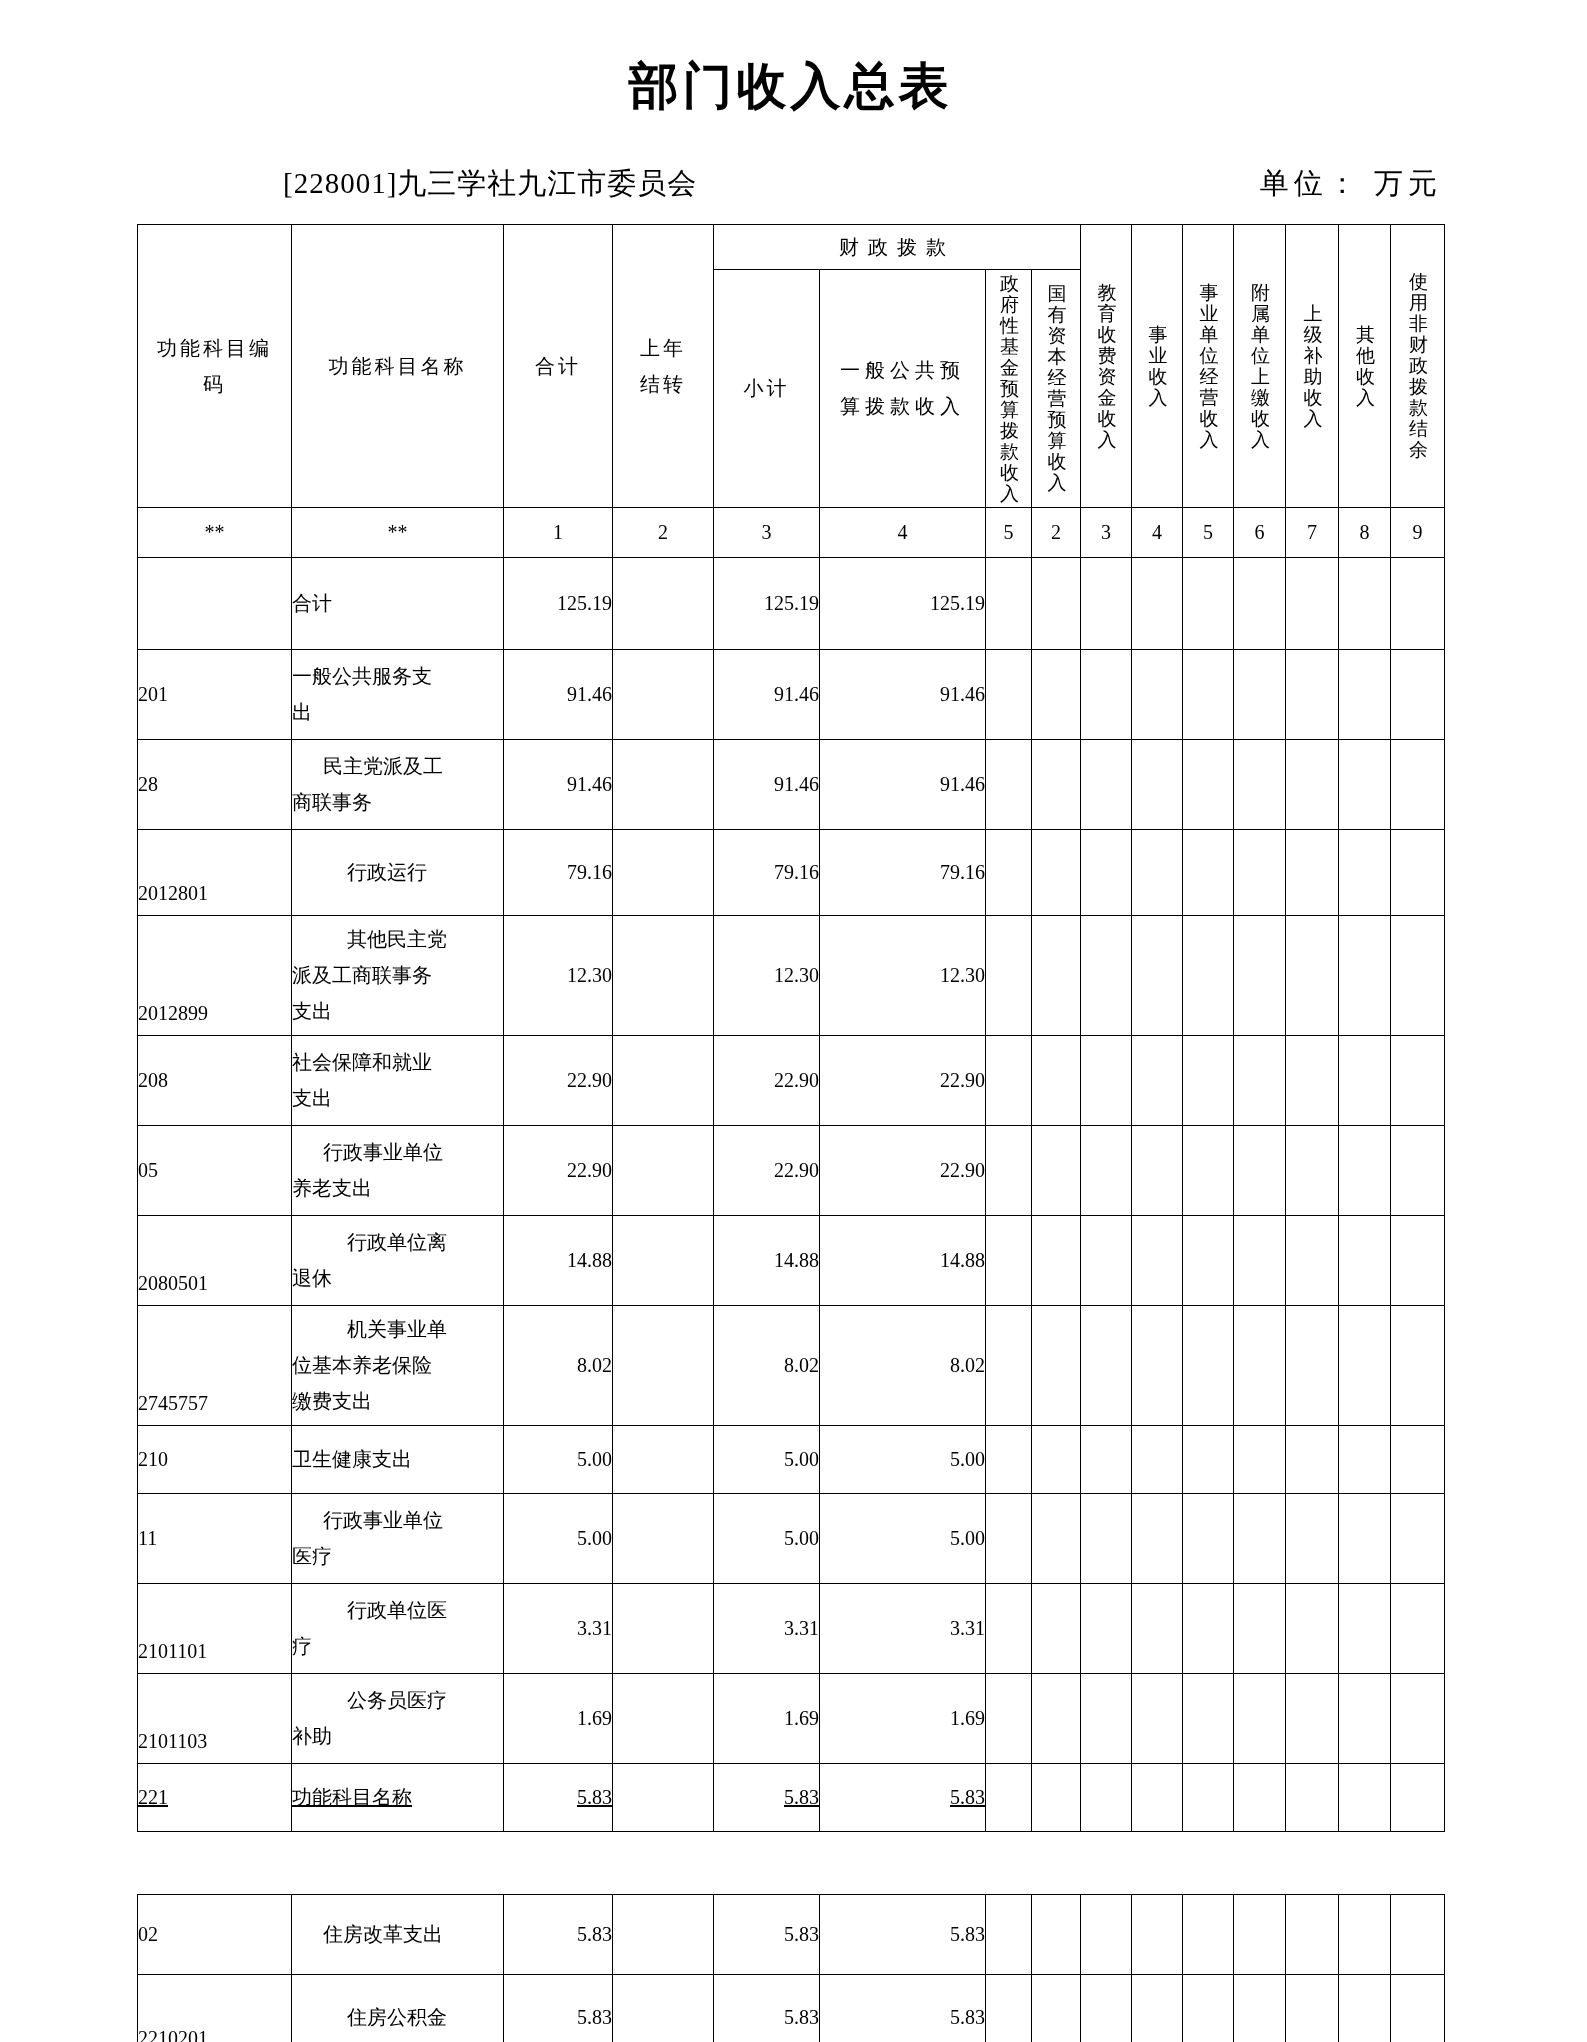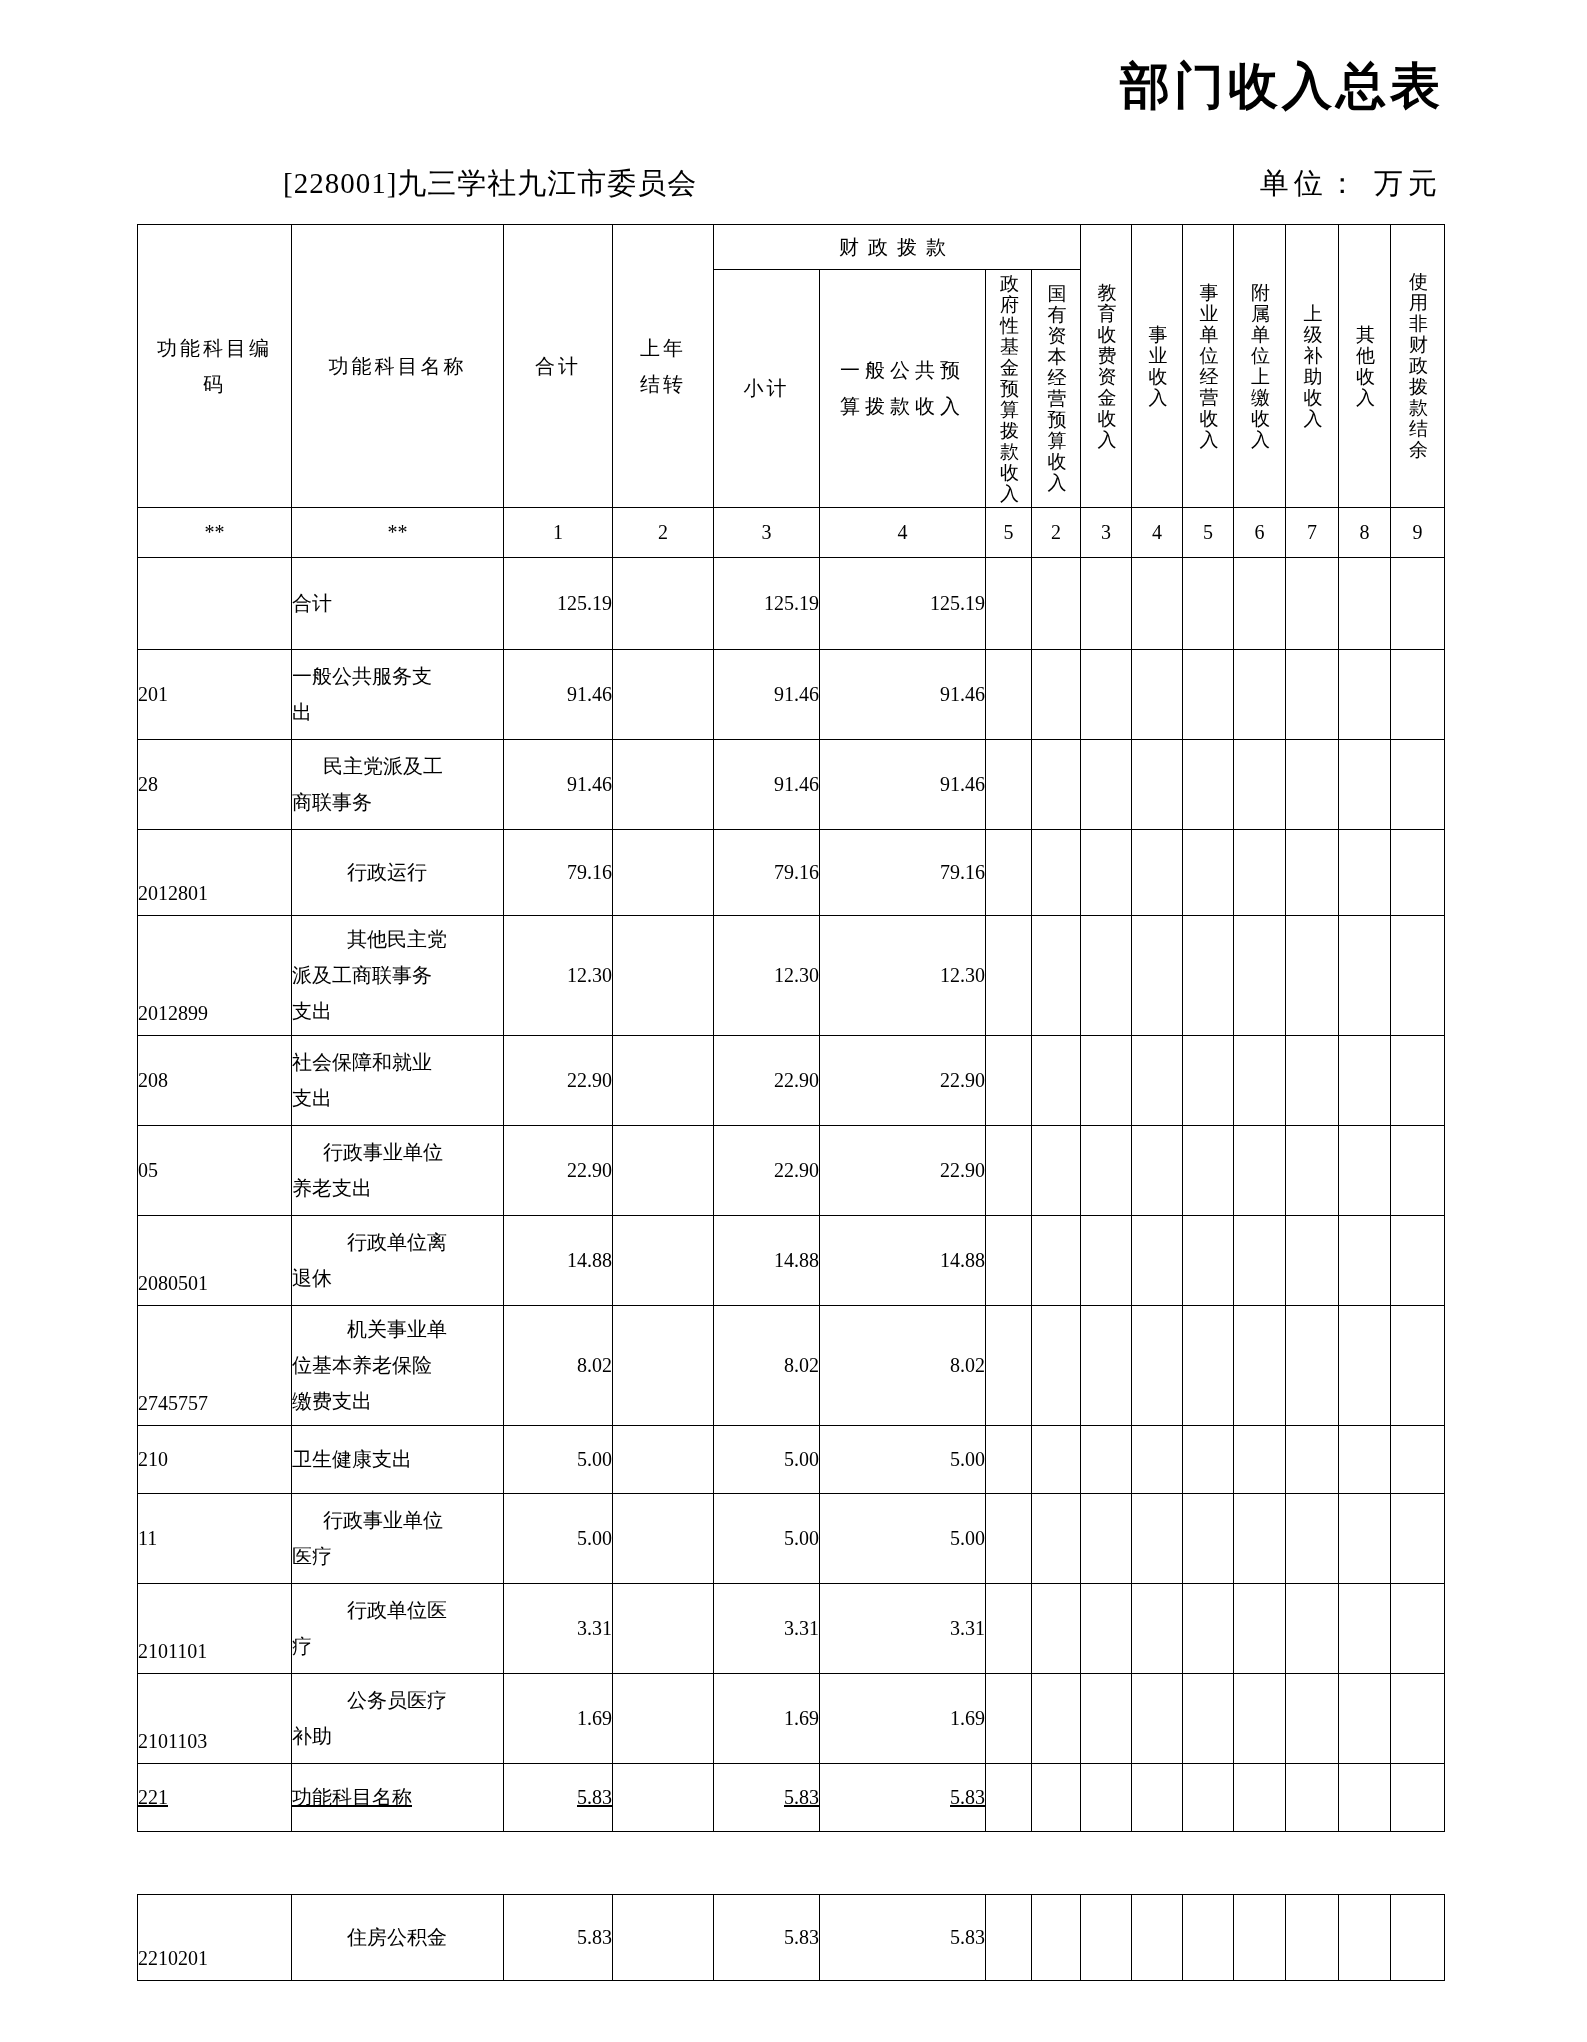--- a/index.html
+++ b/index.html
@@ -2,21 +2,21 @@
 <html><head>
 <meta charset="utf-8">
 <style>
   html,body{margin:0;padding:0;}
   body{
     width:1587px;height:2042px;background:#ffffff;color:#000000;
     font-family:"Liberation Serif", serif;overflow:hidden;
   }
   .content{width:1307px;margin-left:137px;}
   .title{
-    margin-top:60px;text-align:right;font-size:50px;font-weight:bold;
+    margin-top:60px;text-align:center;font-size:50px;font-weight:bold;
     letter-spacing:4px;line-height:1.05;
   }
   .meta{
     display:flex;justify-content:space-between;align-items:flex-end;
     margin-top:54px;font-size:29px;line-height:1.15;
   }
   .org{padding-left:146px;letter-spacing:1px;}
   .unit{letter-spacing:5px;padding-right:2px;}
   table.budget{
     table-layout:fixed;border-collapse:collapse;width:1307px;margin-top:24px;
@@ -391,20 +391,37 @@
         <col style="width:49px">
         <col style="width:51px">
       <col style="width:51px">
         <col style="width:51px">
         <col style="width:52px">
       <col style="width:53px">
         <col style="width:52px">
         <col style="width:54px">
     </colgroup>
     <tbody id="rows2">
+        <tr style="height: 80px;">
+          <td class="codecell">02</td>
+          <td class="name ind1">住房改革支出</td>
+          <td class="num">5.83</td>
+          <td class="num"></td>
+          <td class="num">5.83</td>
+          <td class="num">5.83</td>
+          <td class="num"></td>
+          <td class="num"></td>
+          <td class="num"></td>
+          <td class="num"></td>
+          <td class="num"></td>
+          <td class="num"></td>
+          <td class="num"></td>
+          <td class="num"></td>
+          <td class="num"></td>
+        </tr>
         <tr style="height: 86px;">
           <td class="codecell low">2210201</td>
           <td class="name ind2">住房公积金</td>
           <td class="num">5.83</td>
           <td class="num"></td>
           <td class="num">5.83</td>
           <td class="num">5.83</td>
           <td class="num"></td>
           <td class="num"></td>
           <td class="num"></td>

